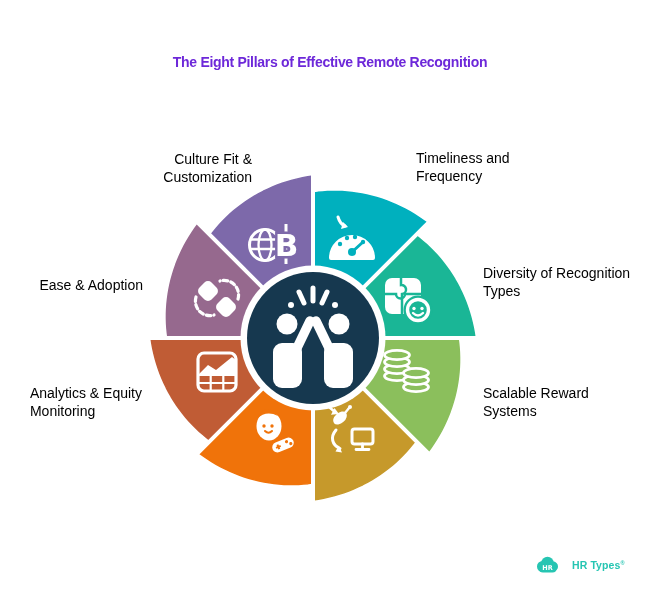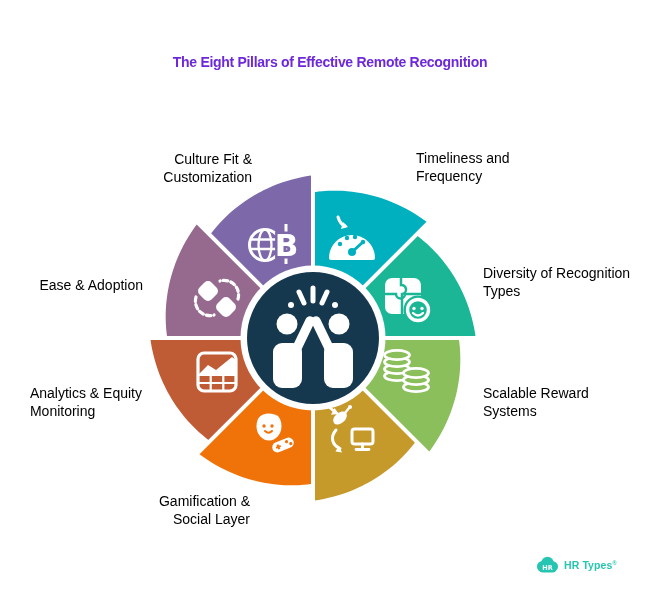--- a/index.html
+++ b/index.html
@@ -18,21 +18,21 @@
   }
   .lbl-timeliness{left:374px;top:149px;margin-left:42px;}
   .lbl-diversity{left:483px;top:264px;}
   .lbl-scalable{left:483px;top:384px;}
   .lbl-integrated{left:374px;top:490px;}
   .lbl-gamification{right:410px;top:492px;text-align:right;}
   .lbl-analytics{right:518px;top:384px;text-align:left;}
   .lbl-ease{right:517px;top:276px;text-align:right;}
   .lbl-culture{right:408px;top:150px;text-align:right;}
   .logo{
-    position:absolute;left:535px;top:555px;display:flex;align-items:center;gap:4px;
+    position:absolute;left:535px;top:555px;display:flex;align-items:center;gap:12px;
   }
   .logo-text{font-size:10.5px;font-weight:700;color:#26C5B2;letter-spacing:0.1px;}
   .logo-text sup{font-size:5.5px;}
 </style>
 </head>
 <body>
 
 <div class="stage">
 
   <div class="title">The Eight Pillars of Effective Remote Recognition</div>
@@ -157,22 +157,20 @@
       </g>
     </g>
   </svg>
 
   <div class="seg-label lbl-timeliness">Timeliness and
 Frequency</div>
   <div class="seg-label lbl-scalable">Scalable Reward
 Systems</div>
   <div class="seg-label lbl-diversity">Diversity of Recognition
 Types</div>
-  <div class="seg-label lbl-gamification">Gamification &amp;
-Social Layer</div>
   <div class="seg-label lbl-analytics">Analytics &amp; Equity
 Monitoring</div>
   <div class="seg-label lbl-ease">Ease &amp; Adoption</div>
   <div class="seg-label lbl-culture">Culture Fit &amp;
 Customization</div>
 
   <div class="logo">
     <svg width="25" height="20" viewBox="0 0 25 20">
       <circle cx="7.5" cy="11.5" r="5.5" fill="#26C5B2"></circle>
       <circle cx="12.5" cy="8" r="6.2" fill="#26C5B2"></circle>

